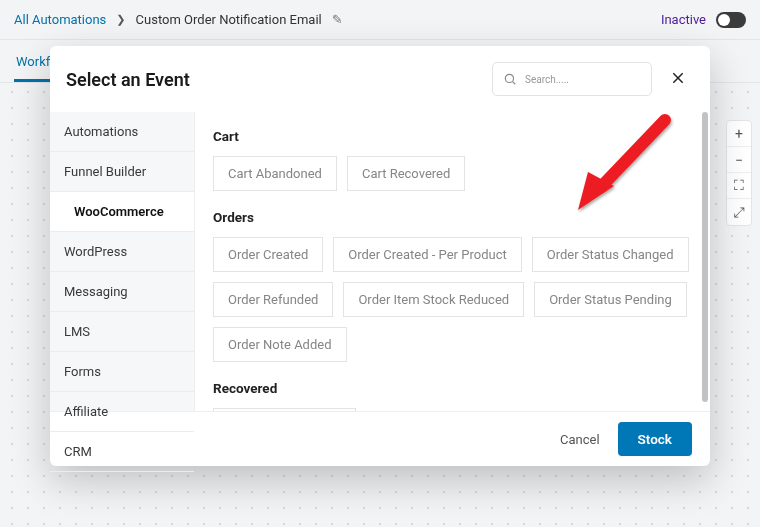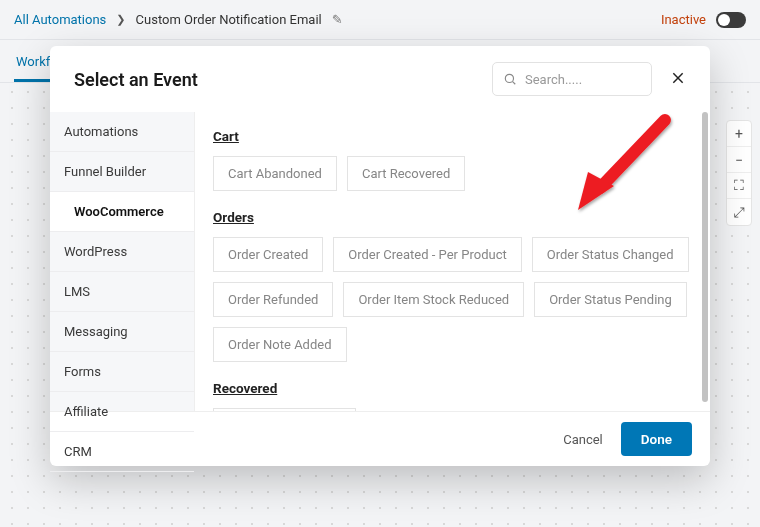--- a/index.html
+++ b/index.html
@@ -4,48 +4,48 @@
 <style>
   * { box-sizing: border-box; margin: 0; padding: 0; font-family: -apple-system, BlinkMacSystemFont, "Segoe UI", Roboto, Arial, sans-serif; }
   body { width: 760px; height: 527px; background: #f3f4f6; overflow: hidden; position: relative; }
 
   
   .topbar { height: 40px; display: flex; align-items: center; padding: 0 14px; border-bottom: 1px solid #e2e4e8; font-size: 13px; color: #333; justify-content: space-between; }
   .bc { display: flex; align-items: center; gap: 10px; }
   .bc a { color: #0073aa; text-decoration: none; }
   .bc-sep { color: #555; font-size: 11px; }
   .pencil { color: #7a7a7a; font-size: 13px; cursor: pointer; }
-  .status-wrap { display: flex; align-items: center; gap: 10px; color: #c2410c; font-size: 13px; }
+  .status-wrap { display: flex; align-items: center; gap: 10px; color: #4c1d95; font-size: 13px; }
   .toggle { width: 30px; height: 16px; border-radius: 10px; background: #3b3b3b; position: relative; }
   .toggle::after { content: ""; position: absolute; width: 12px; height: 12px; background: #fff; border-radius: 50%; top: 2px; left: 2px; }
 
   .tabs-row { padding: 6px 14px 0; display: flex; gap: 20px; font-size: 13px; border-bottom: 1px solid #e2e4e8; }
   .tab { padding: 8px 2px 10px; color: #0073aa; border-bottom: 3px solid #0073aa; }
 
   .canvas { position: absolute; top: 80px; left: 0; right: 0; bottom: 0; background-image: radial-gradient(#d8d8d8 1px, transparent 1px); background-size: 16px 16px; background-position: 4px 4px; }
   .toolbox { position: absolute; right: 8px; top: 120px; width: 26px; background: #fff; border: 1px solid #e4e4e4; border-radius: 4px; display: flex; flex-direction: column; }
   .toolbox div { height: 26px; display: flex; align-items: center; justify-content: center; border-bottom: 1px solid #eee; font-size: 14px; color: #555; cursor: pointer; }
   .toolbox div:last-child { border-bottom: none; }
 
   
   .modal { position: absolute; top: 46px; left: 50px; width: 660px; height: 420px; background: #fff; border-radius: 6px; box-shadow: 0 14px 40px rgba(0,0,0,0.22); display: flex; flex-direction: column; }
-  .modal-head { display: flex; align-items: center; justify-content: space-between; padding: 16px 20px 16px 24px; }
+  .modal-head { display: flex; align-items: center; justify-content: space-between; padding: 16px 20px 16px 16px; }
   .modal-title { font-size: 18px; font-weight: 600; color: #1a1a1a; }
   .head-right { display: flex; align-items: center; gap: 14px; }
-  .search { width: 160px; height: 34px; border: 1px solid #e2e2e2; border-radius: 5px; display: flex; align-items: center; padding: 0 10px; gap: 8px; color: #999; font-size: 13px; }
+  .search { width: 160px; height: 34px; border: 1px solid #e2e2e2; border-radius: 5px; display: flex; align-items: center; padding: 0 10px; gap: 8px; color: #999; font-size: 10px; }
   .search svg { width: 14px; height: 14px; stroke: #888; }
   .close-x { font-size: 20px; color: #222; cursor: pointer; padding: 4px; line-height: 1; }
 
   .modal-body { flex: 1; display: flex; min-height: 0; position: relative; justify-content: flex-end; }
   .sidebar { width: 145px; background: #f6f7f9; border-right: 1px solid #eee; display: flex; flex-direction: column; }
   .side-item { padding: 12px 14px; font-size: 13px; color: #3a3a3a; cursor: pointer; border-bottom: 1px solid #ededef; }
   .side-item.active { background: #fff; font-weight: 600; color: #111; padding-left: 24px; }
 
   .content { flex: 1; padding: 8px 18px 10px 18px; overflow-y: auto; position: relative; }
-  .section-h { font-size: 13.5px; font-weight: 700; color: #222; margin: 8px 0 12px; text-decoration: underline; }
+  .section-h { font-size: 13.5px; font-weight: 700; color: #222; margin: 8px 0 12px; }
   .chips { display: flex; flex-wrap: wrap; gap: 10px; margin-bottom: 18px; }
   .chip { border: 1px solid #e3e3e3; border-radius: 0; padding: 9px 14px; font-size: 13px; color: #868686; cursor: pointer; background: #fff; }
 
   .scroll-ind { position: absolute; right: 2px; top: 0; width: 6px; height: 290px; background: #c2c2c2; border-radius: 3px; }
 
   .modal-foot { border-top: 1px solid #eee; padding: 10px 18px; display: flex; justify-content: flex-end; gap: 18px; align-items: center; }
   .btn-cancel { font-size: 13px; color: #555; cursor: pointer; }
   .btn-done { background: #0077b6; color: #fff; border: none; border-radius: 4px; padding: 9px 20px; font-size: 13.5px; font-weight: 600; cursor: pointer; }
 
   .arrow-overlay { position: absolute; pointer-events: none; z-index: 50; }
@@ -98,22 +98,22 @@
       </div>
     </div>
   </div>
 
   <div class="modal-body">
     <div class="sidebar">
       <div class="side-item">Automations</div>
       <div class="side-item">Funnel Builder</div>
       <div class="side-item active">WooCommerce</div>
       <div class="side-item">WordPress</div>
+      <div class="side-item">Messaging</div>
       <div class="side-item">LMS</div>
-      <div class="side-item">Messaging</div>
       <div class="side-item">Forms</div>
       <div class="side-item">Affiliate</div>
       <div class="side-item">CRM</div>
     </div>
 
     <div class="content">
       <div class="section-h">Cart</div>
       <div class="chips">
         <div class="chip">Cart Abandoned</div>
         <div class="chip">Cart Recovered</div>
@@ -133,21 +133,21 @@
       <div class="section-h">Recovered</div>
       <div class="chips">
         <div class="chip">Customer Win Back</div>
       </div>
     </div>
     <div class="scroll-ind"></div>
   </div>
 
   <div class="modal-foot">
     <span class="btn-cancel">Cancel</span>
-    <button class="btn-done">Done</button>
+    <button class="btn-done">Stock</button>
   </div>
 </div>
 
 <svg class="arrow-overlay" style="left:570px; top:110px;" width="120" height="110" viewBox="0 0 120 110">
   <defs>
     <filter id="sh" x="-20%" y="-20%" width="140%" height="140%">
       <feDropShadow dx="1" dy="2" stdDeviation="1.5" flood-color="rgba(0,0,0,0.35)"></feDropShadow>
     </filter>
   </defs>
   <g filter="url(#sh)">

